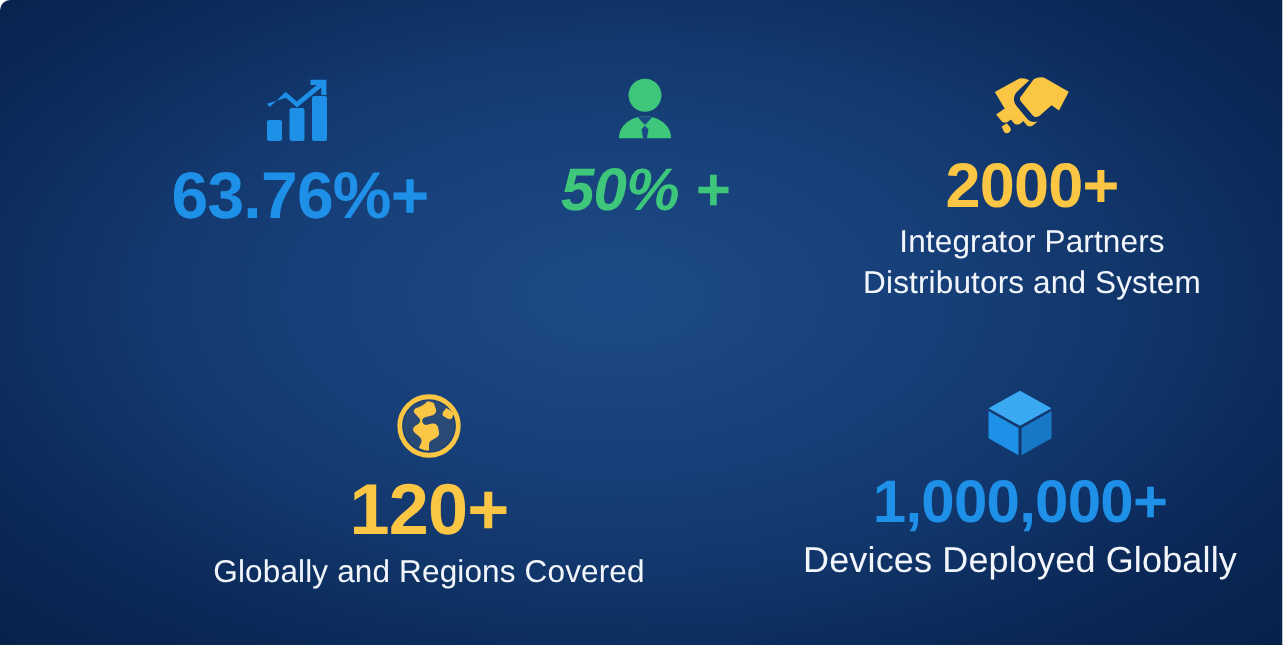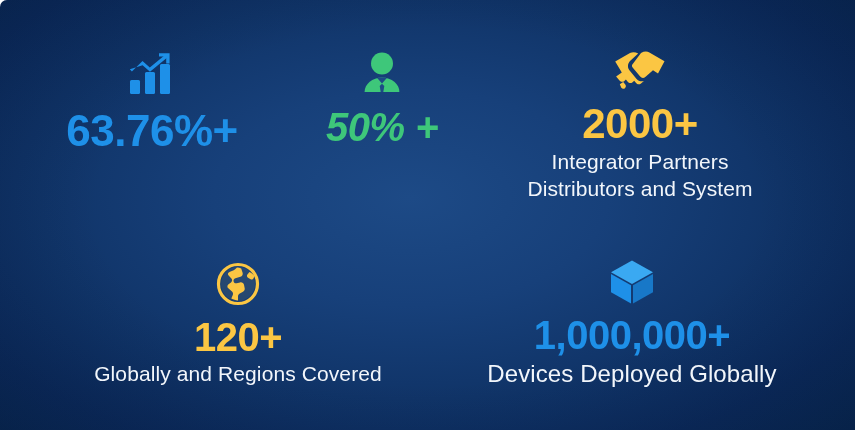--- a/index.html
+++ b/index.html
@@ -19,20 +19,21 @@
     background:
       radial-gradient(ellipse 72% 78% at 48% 46%,
         #1d4a86 0%,
         #17407a 32%,
         #103468 60%,
         #0b2a5c 82%,
         #082853 100%);
     border-top-left-radius: 7px;
     overflow: hidden;
     font-family: "Liberation Sans", sans-serif;
+    padding-left: 48px;
     -webkit-font-smoothing: antialiased;
   }
 
   
   .banner::after {
     content: "";
     position: absolute;
     inset: 0;
     pointer-events: none;
     background: radial-gradient(ellipse 86% 92% at 50% 48%,
@@ -80,21 +81,21 @@
   
   #stat-cagr        { left: 22px;  top: 48px;  width: 260px; }
   #stat-rd          { left: 272px; top: 48px;  width: 220px; }
   #stat-partners    { left: 470px; top: 44px;  width: 340px; }
   #stat-countries   { left: 48px;  top: 258px; width: 380px; }
   #stat-devices     { left: 452px; top: 256px; width: 360px; }
 
   #stat-cagr      .stat-value { color: #1e90e8; font-size: 44px; }
   #stat-rd        .stat-value { color: #3ec77a; font-size: 40px; font-style: italic; }
   #stat-partners  .stat-value { color: #fbc643; font-size: 42px; }
-  #stat-countries .stat-value { color: #fbc643; font-size: 40px; }
+  #stat-countries .stat-value { color: #fbc643; font-size: 48px; }
   #stat-devices   .stat-value { color: #1e90e8; font-size: 40px; }
 
   #stat-cagr .stat-icon { margin-bottom: 8px; }
   #stat-rd   .stat-label { font-size: 21px; }
   #stat-partners .stat-label { font-size: 21px; }
   #stat-countries .stat-label { font-size: 21px; }
   #stat-devices  .stat-label { font-size: 24px; }
 </style>
 </head>
 <body>

